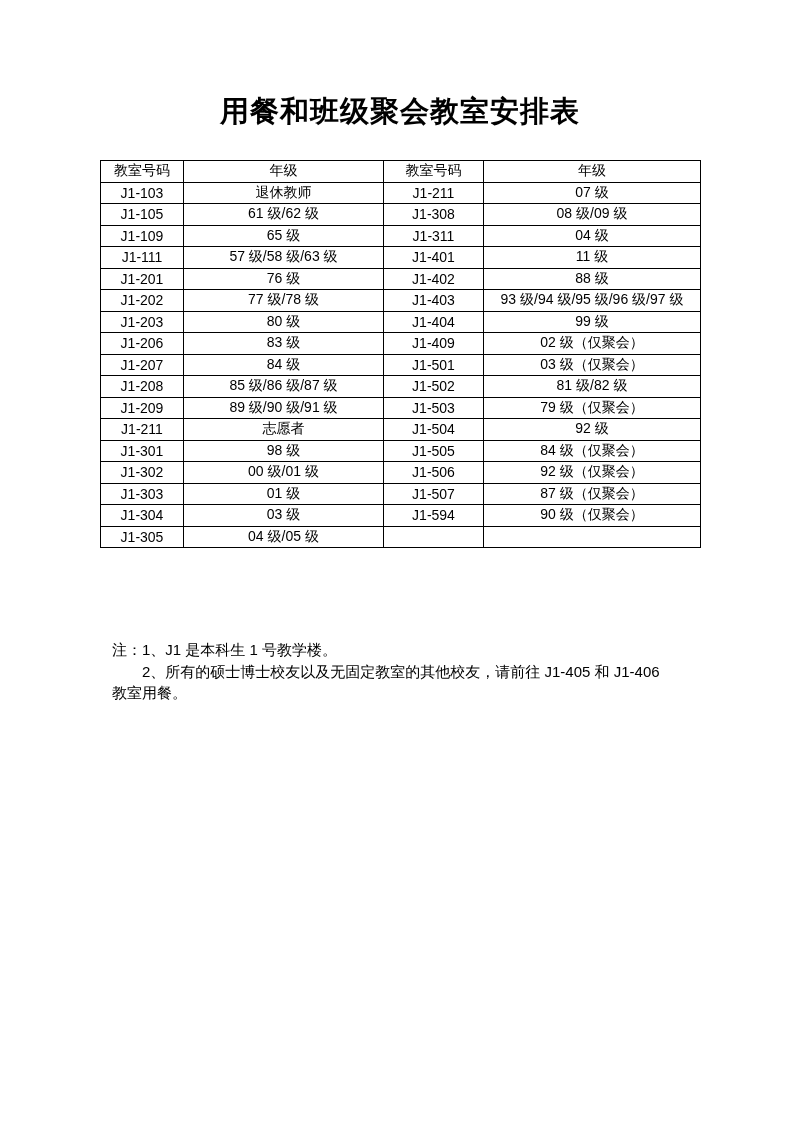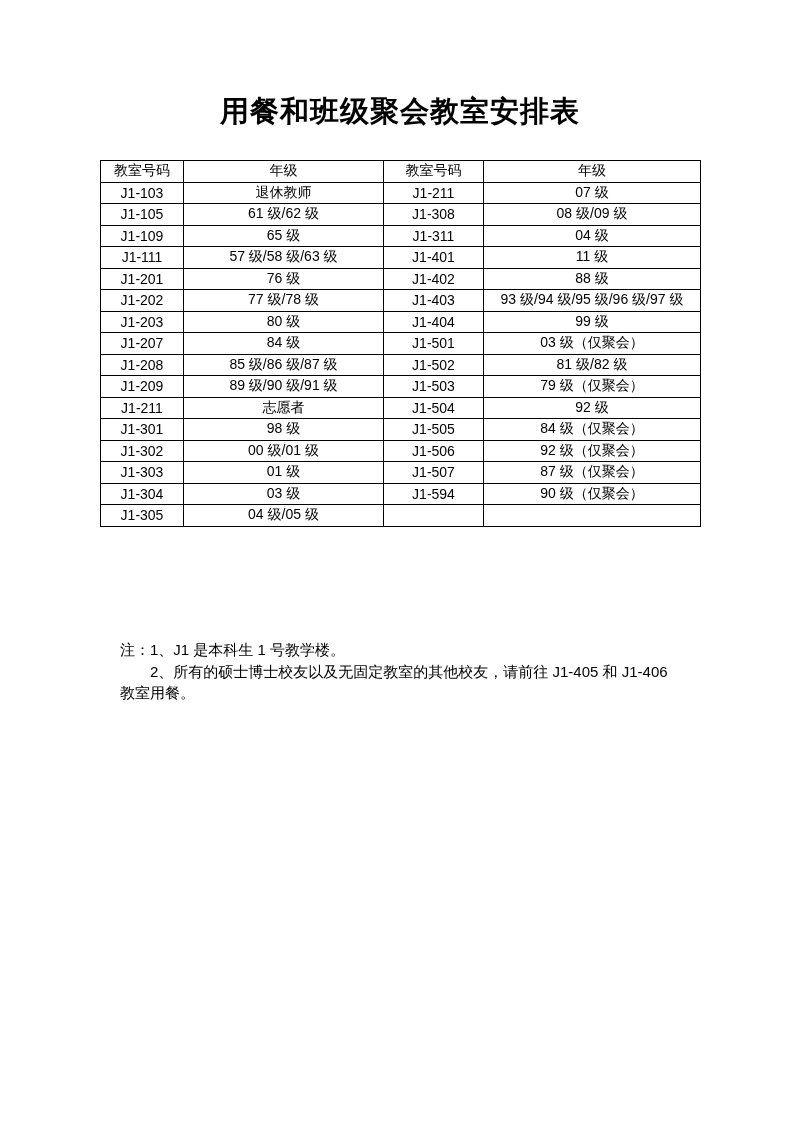--- a/index.html
+++ b/index.html
@@ -51,21 +51,21 @@
     overflow: hidden;
   }
   .notes {
     position: absolute;
     top: 639px;
     left: 112px;
     width: 604px;
     font-size: 15px;
     line-height: 21.5px;
   }
-  .notes .line { white-space: nowrap; margin-left: 8px; }
+  .notes .line { white-space: nowrap; }
   .notes .indented { text-indent: 2em; }
 </style>
 </head>
 <body>
 
 <div class="page">
 
   <div class="doc-title">用餐和班级聚会教室安排表</div>
 
   <table class="schedule">
@@ -120,20 +120,26 @@
           <td>J1-403</td>
           <td>93 级/94 级/95 级/96 级/97 级</td>
         </tr>
         <tr>
           <td>J1-203</td>
           <td>80 级</td>
           <td>J1-404</td>
           <td>99 级</td>
         </tr>
         <tr>
+          <td>J1-206</td>
+          <td>83 级</td>
+          <td>J1-409</td>
+          <td>02 级（仅聚会）</td>
+        </tr>
+        <tr>
           <td>J1-207</td>
           <td>84 级</td>
           <td>J1-501</td>
           <td>03 级（仅聚会）</td>
         </tr>
         <tr>
           <td>J1-208</td>
           <td>85 级/86 级/87 级</td>
           <td>J1-502</td>
           <td>81 级/82 级</td>

